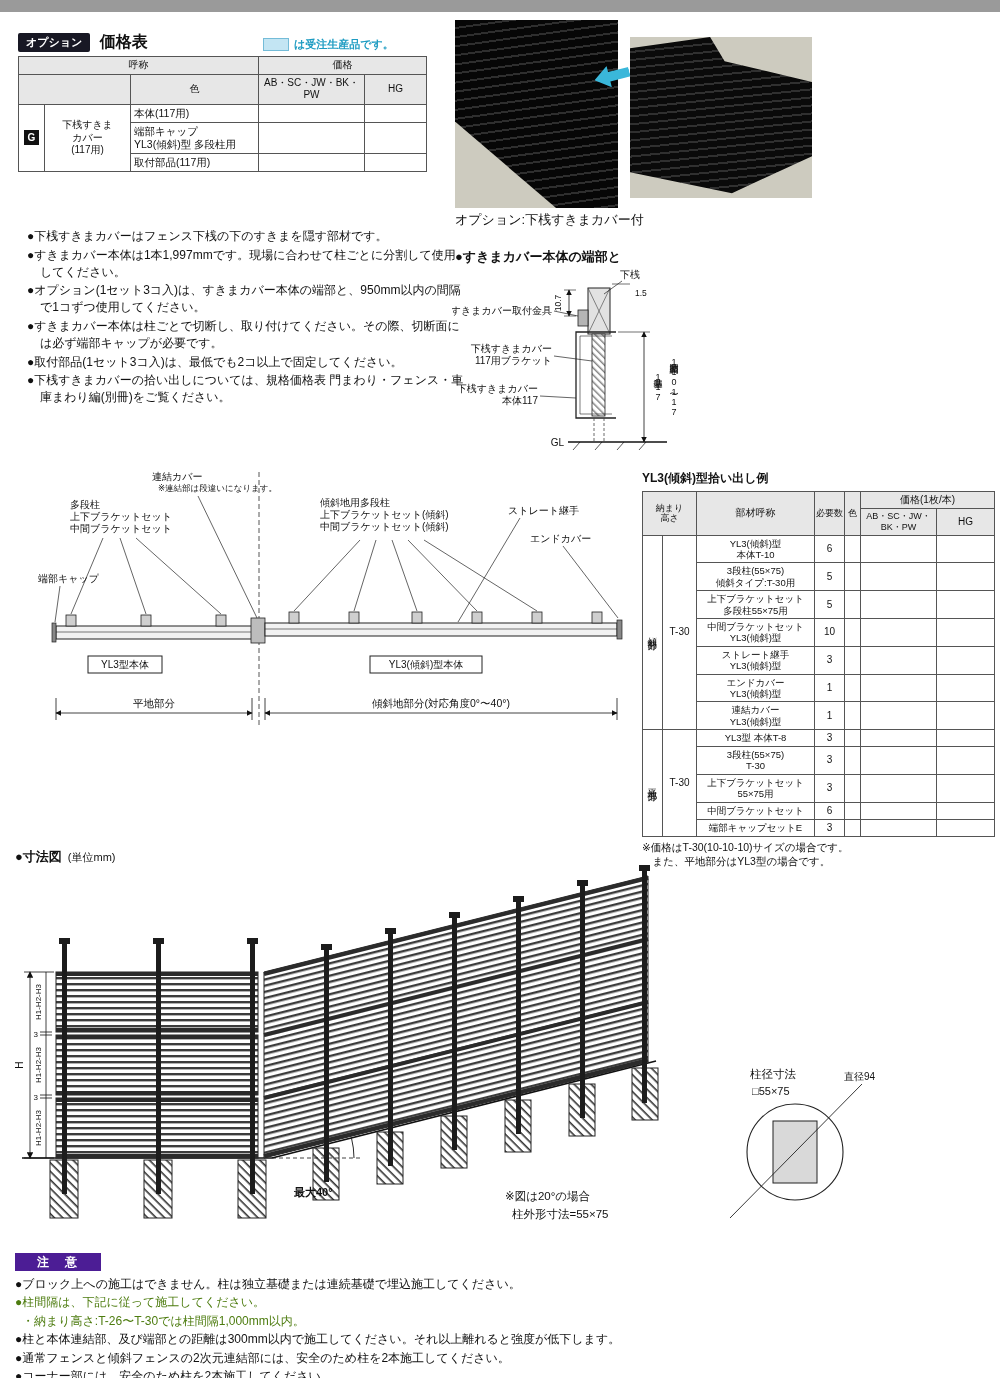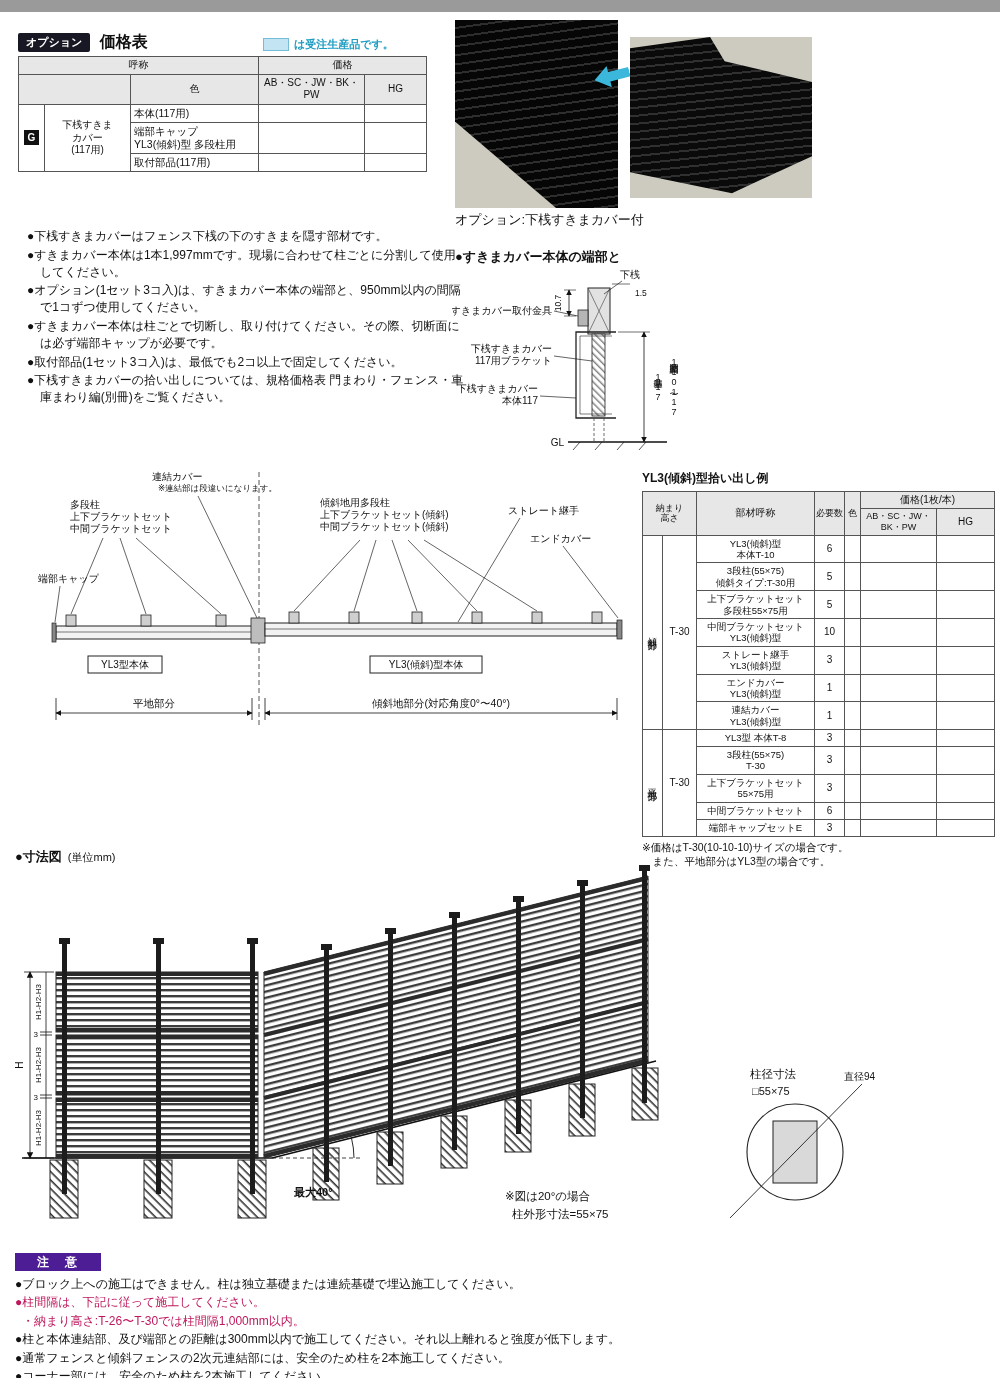--- a/index.html
+++ b/index.html
@@ -41,21 +41,21 @@
 .parts th,.parts td{border:1px solid #555;font-size:10px;padding:2px 1px;text-align:center;vertical-align:middle;line-height:1.2}
 .parts th{background:#e7e7e7;font-weight:normal}
 .parts .th-sm{font-size:9px}
 .parts td.part{font-size:9.5px}
 .parts .vtext{writing-mode:vertical-rl;text-orientation:upright;font-size:9.5px;letter-spacing:1px;padding:2px 0}
 .pt-note{font-size:10.5px;margin-top:3px;line-height:1.35}
 
 .caution-badge{width:86px;height:18px;background:#4c1d95;color:#fff;font-size:12px;font-weight:bold;text-align:center;line-height:18px;border-radius:0;letter-spacing:2px}
 .caution-list{list-style:none;margin-top:6px;font-size:12px;line-height:1.33}
 .caution-list li{padding-left:12px;text-indent:-12px;margin-bottom:2.5px}
-.caution-list li.red{color:#be185d}
+.caution-list li.red{color:#4d7c0f}
 .caution-list li.ind{margin-left:7px}
 .bottom-bar{background:#151515}
 svg text{font-family:"Liberation Sans","DejaVu Sans",sans-serif;fill:#111}
 </style>
 </head>
 <body>
 
 <div class="page">
 
   <div class="abs" style="left:18px;top:20px">

